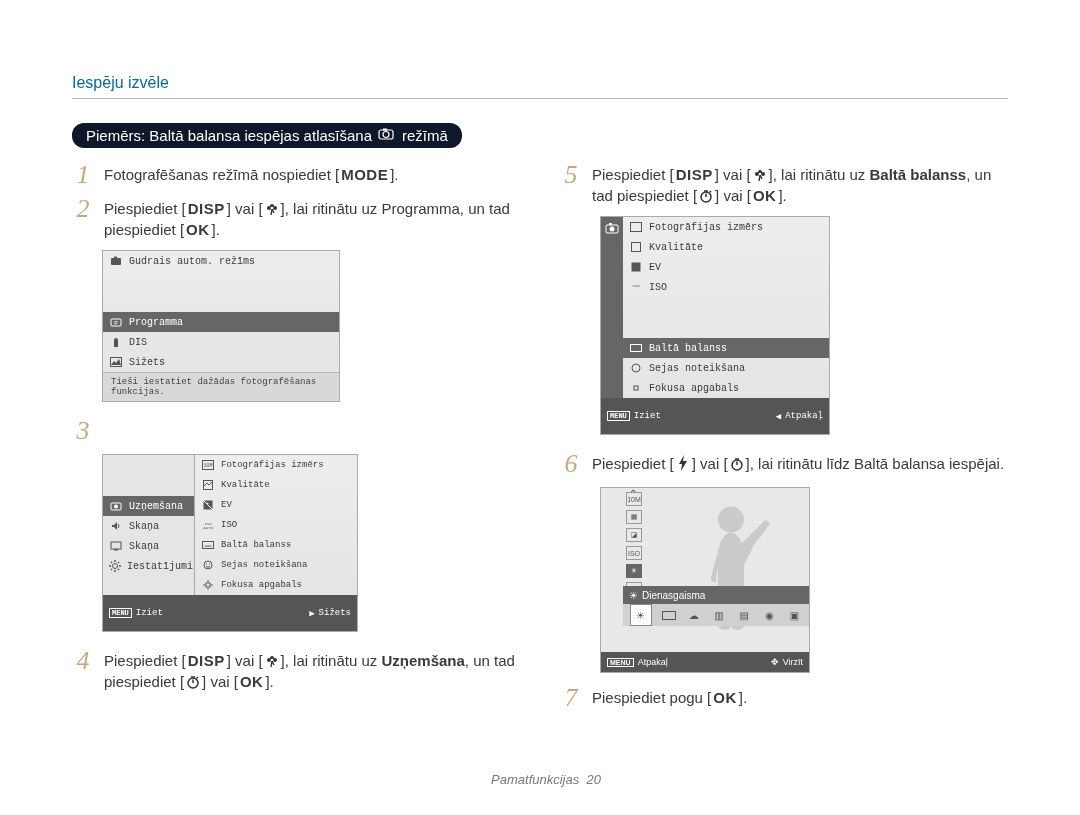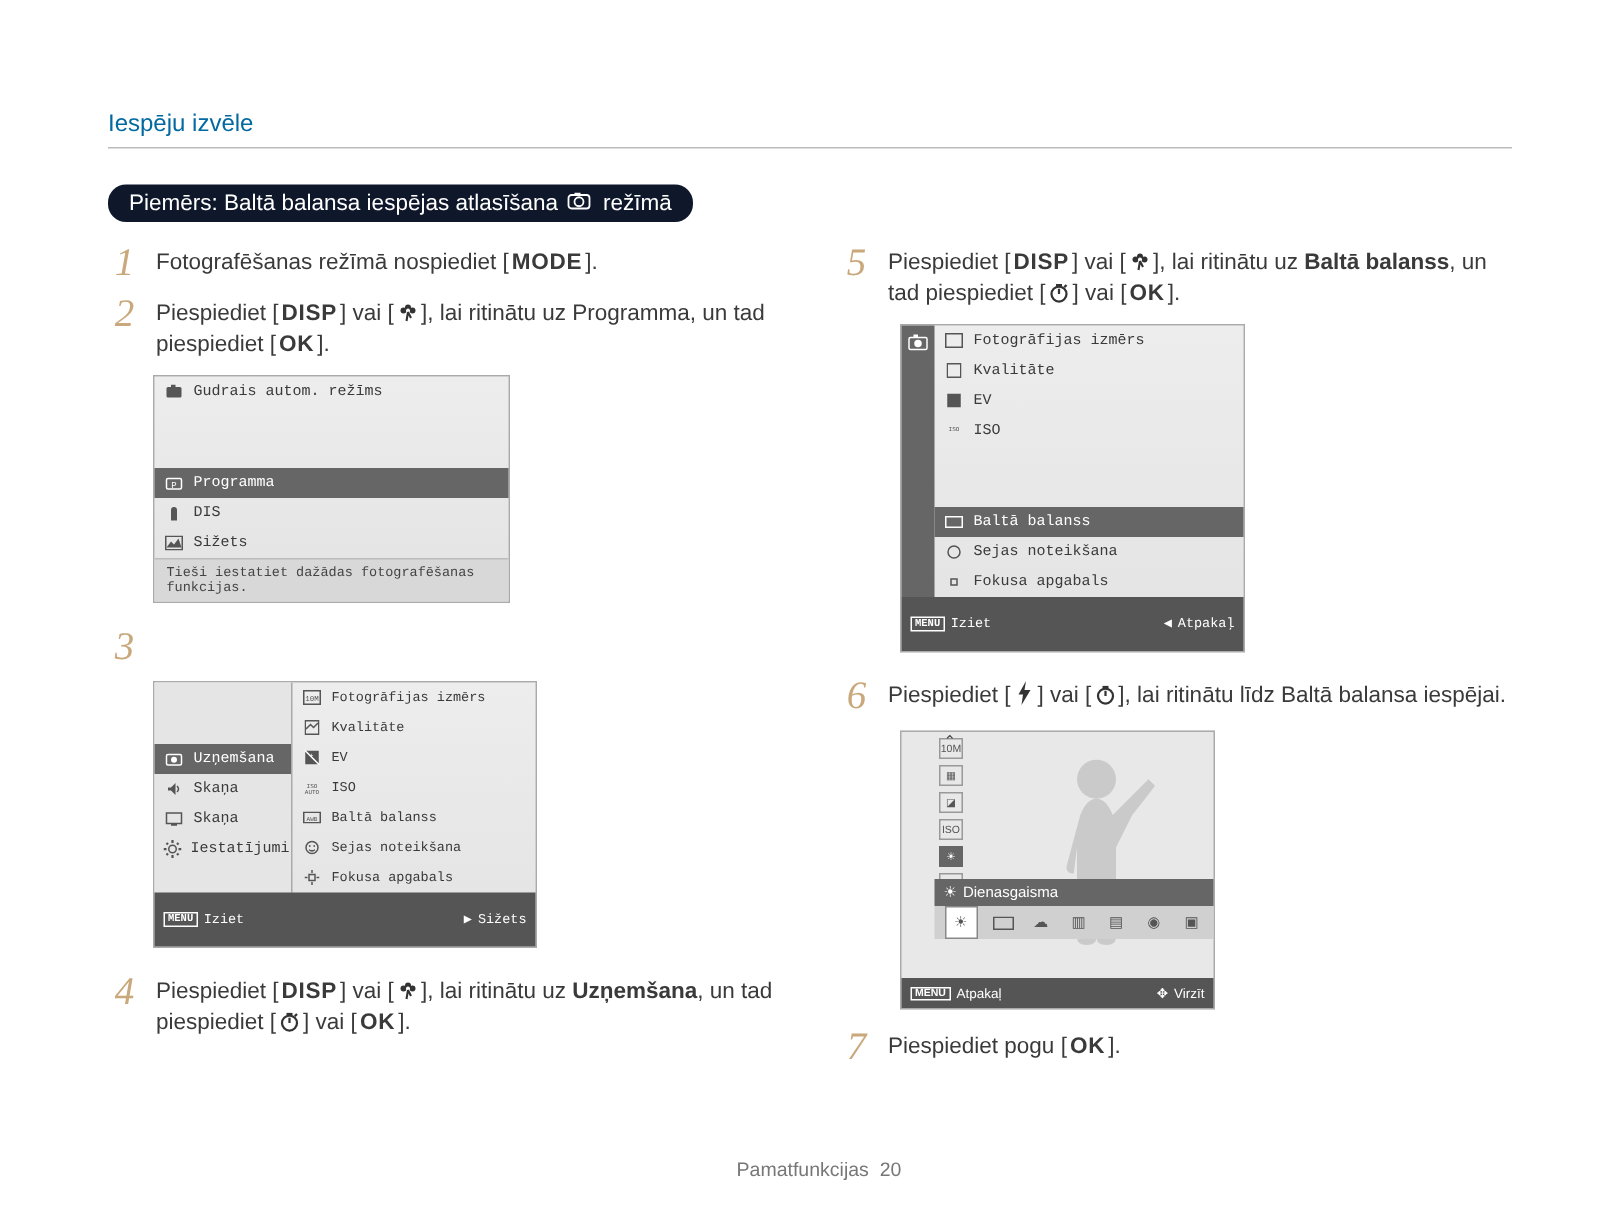--- a/index.html
+++ b/index.html
@@ -113,21 +113,21 @@
     position:absolute; left:75px; top:12px; width:110px; height:130px;
     opacity:.2;
   }
   .lcd3 .side2{
     position:absolute; left:22px; top:0; bottom:20px; width:22px;
     display:flex; flex-direction:column; gap:4px; padding:4px 3px;
   }
   .lcd3 .side2 .si { width:16px; height:14px; border:1px solid #999; color:#555; font-size:7px; display:flex; align-items:center; justify-content:center;}
   .lcd3 .arrow-up{ position:absolute; left:28px; top:0; font-size:10px; color:#444;}
 
-  .footer { text-align:center; font-size:13px; color:#777; position:absolute; bottom:28px; left:12px; right:0;}
+  .footer { text-align:center; font-size:13px; color:#777; position:absolute; bottom:28px; left:12px; right:0;font-style:italic;}
 
 </style>
 </head>
 <body>
 
 <div class="page">
 
   <div class="header">Iespēju izvēle</div>
 
   <div class="pill">

